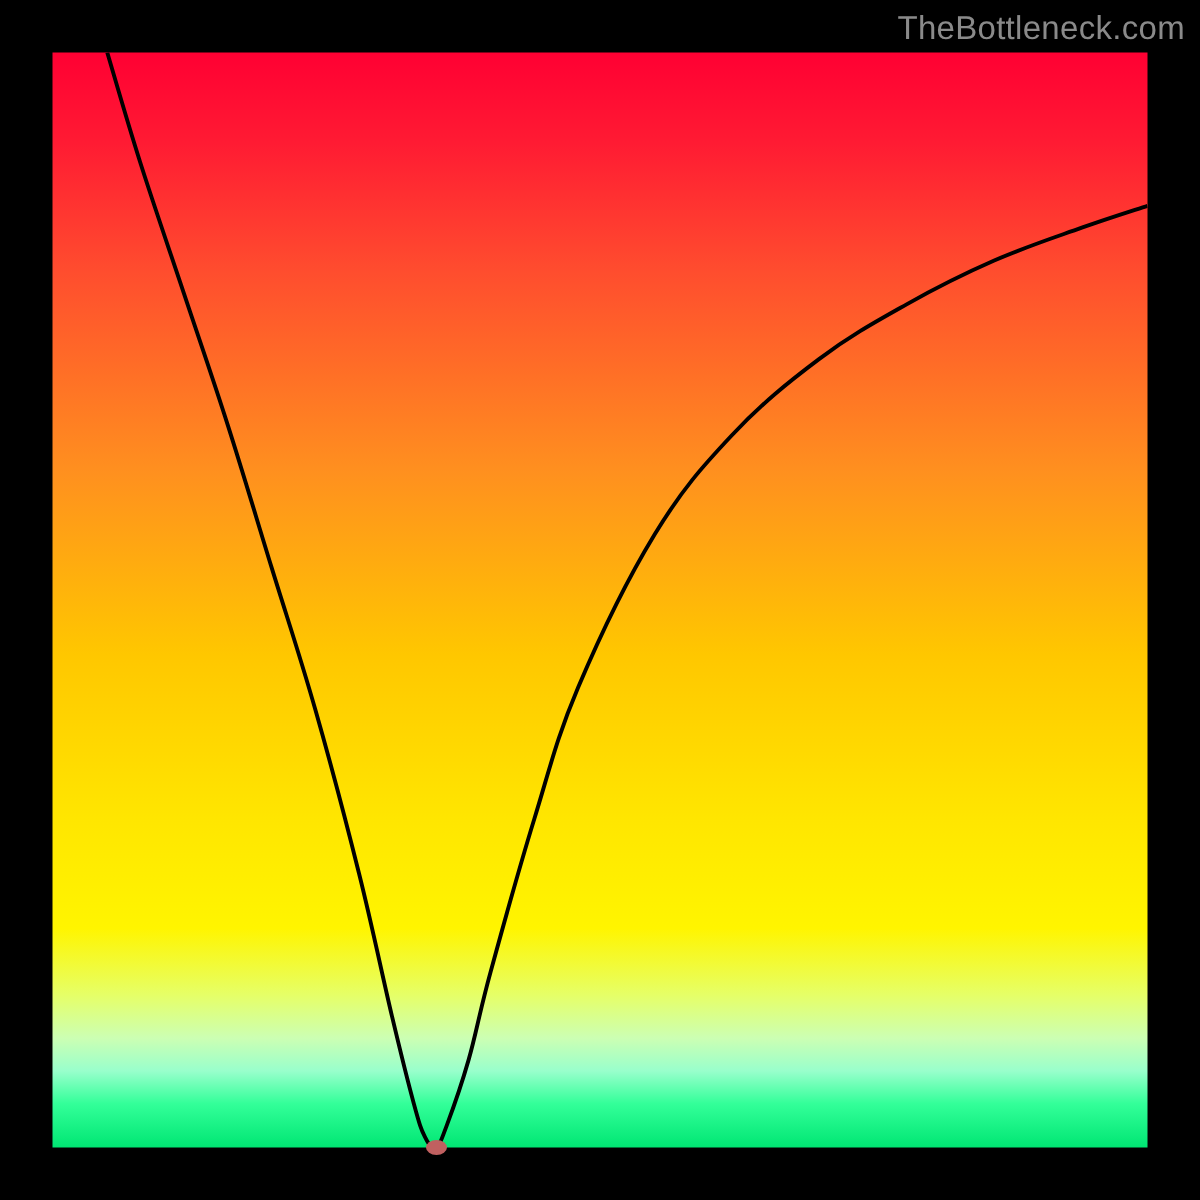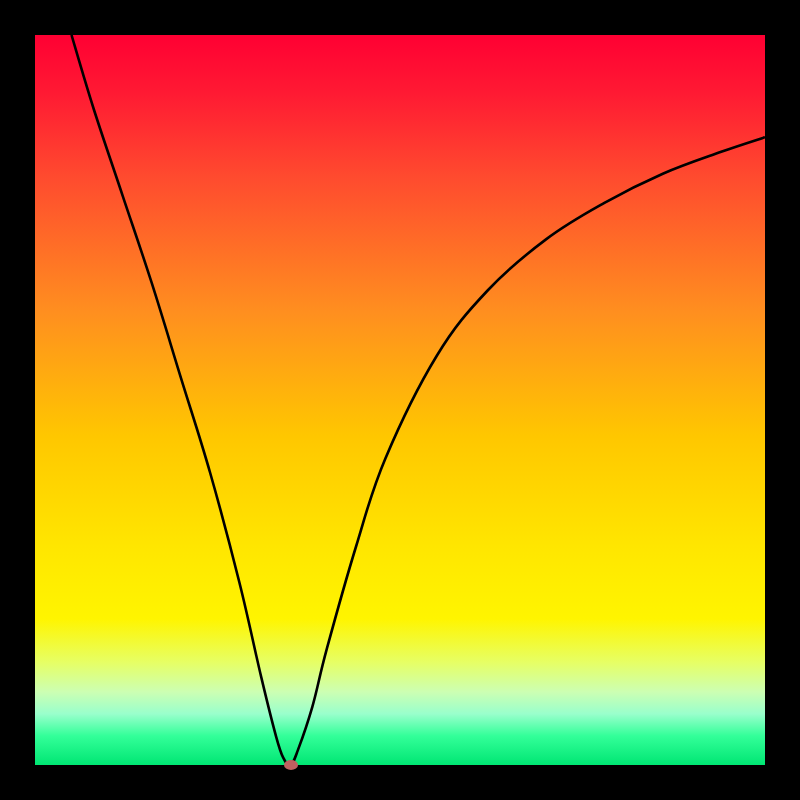--- a/index.html
+++ b/index.html
@@ -61,19 +61,20 @@
     height: 10px;
     background: #c06060;
     border-radius: 50%;
     transform: translate(-50%, -50%);
   }
 </style>
 </head>
 <body>
 
 <div class="frame">
+  <div class="watermark">TheBottleneck.com</div>
   <div class="plot-area">
     <svg class="curve" viewBox="0 0 730 730" preserveAspectRatio="none">
       <path fill="none" stroke="#000" stroke-width="2.6" d="M 36.5 0 C 40.442 13.139999999999999, 49.202 44.092, 58.4 73 C 67.598 101.908, 77.088 129.06400000000002, 87.6 160.60000000000002 C 98.112 192.13600000000002, 106.288 215.35, 116.8 248.2 C 127.312 281.04999999999995, 135.488 308.936, 146 343.09999999999997 C 156.512 377.26399999999995, 164.688 401.20799999999997, 175.2 438 C 185.712 474.79200000000003, 195.202 510.708, 204.4 547.5 C 213.598 584.292, 219.73000000000002 614.806, 226.3 642.4 C 232.87 669.9939999999999, 236.958 686.3459999999999, 240.9 700.8 C 244.842 715.254, 245.57200000000003 717.4440000000001, 248.20000000000002 722.7 C 250.828 727.956, 252.87199999999999 731.314, 255.49999999999997 730 C 258.128 728.686, 258.858 725.9119999999999, 262.8 715.4 C 266.742 704.888, 272.144 689.996, 277.4 671.6 C 282.65599999999995 653.2040000000001, 284.116 642.1080000000001, 292 613.2 C 299.884 584.292, 310.688 545.164, 321.2 511 C 331.712 476.836, 335.94599999999997 457.564, 350.4 423.40000000000003 C 364.854 389.23600000000005, 383.10400000000004 351.42199999999997, 401.50000000000006 321.2 C 419.8960000000001 290.978, 432.89000000000004 276.524, 452.6 255.5 C 472.31 234.476, 489.97599999999994 220.16799999999998, 510.99999999999994 204.39999999999998 C 532.0239999999999 188.63199999999998, 548.376 179.726, 569.4 167.89999999999998 C 590.424 156.07399999999996, 606.776 147.8979999999999, 627.8 138.69999999999993 C 648.824 129.50199999999995, 667.804 123.37000000000005, 686.1999999999999 116.80000000000007 C 704.5959999999999 110.23000000000009, 722.116 104.82800000000005, 730 102.20000000000005"></path>
     </svg>
     <div class="marker" style="left: 255.5px; top: 730px; background: rgb(192, 96, 96);"></div>
   </div>
 </div>
 
 </body></html>

